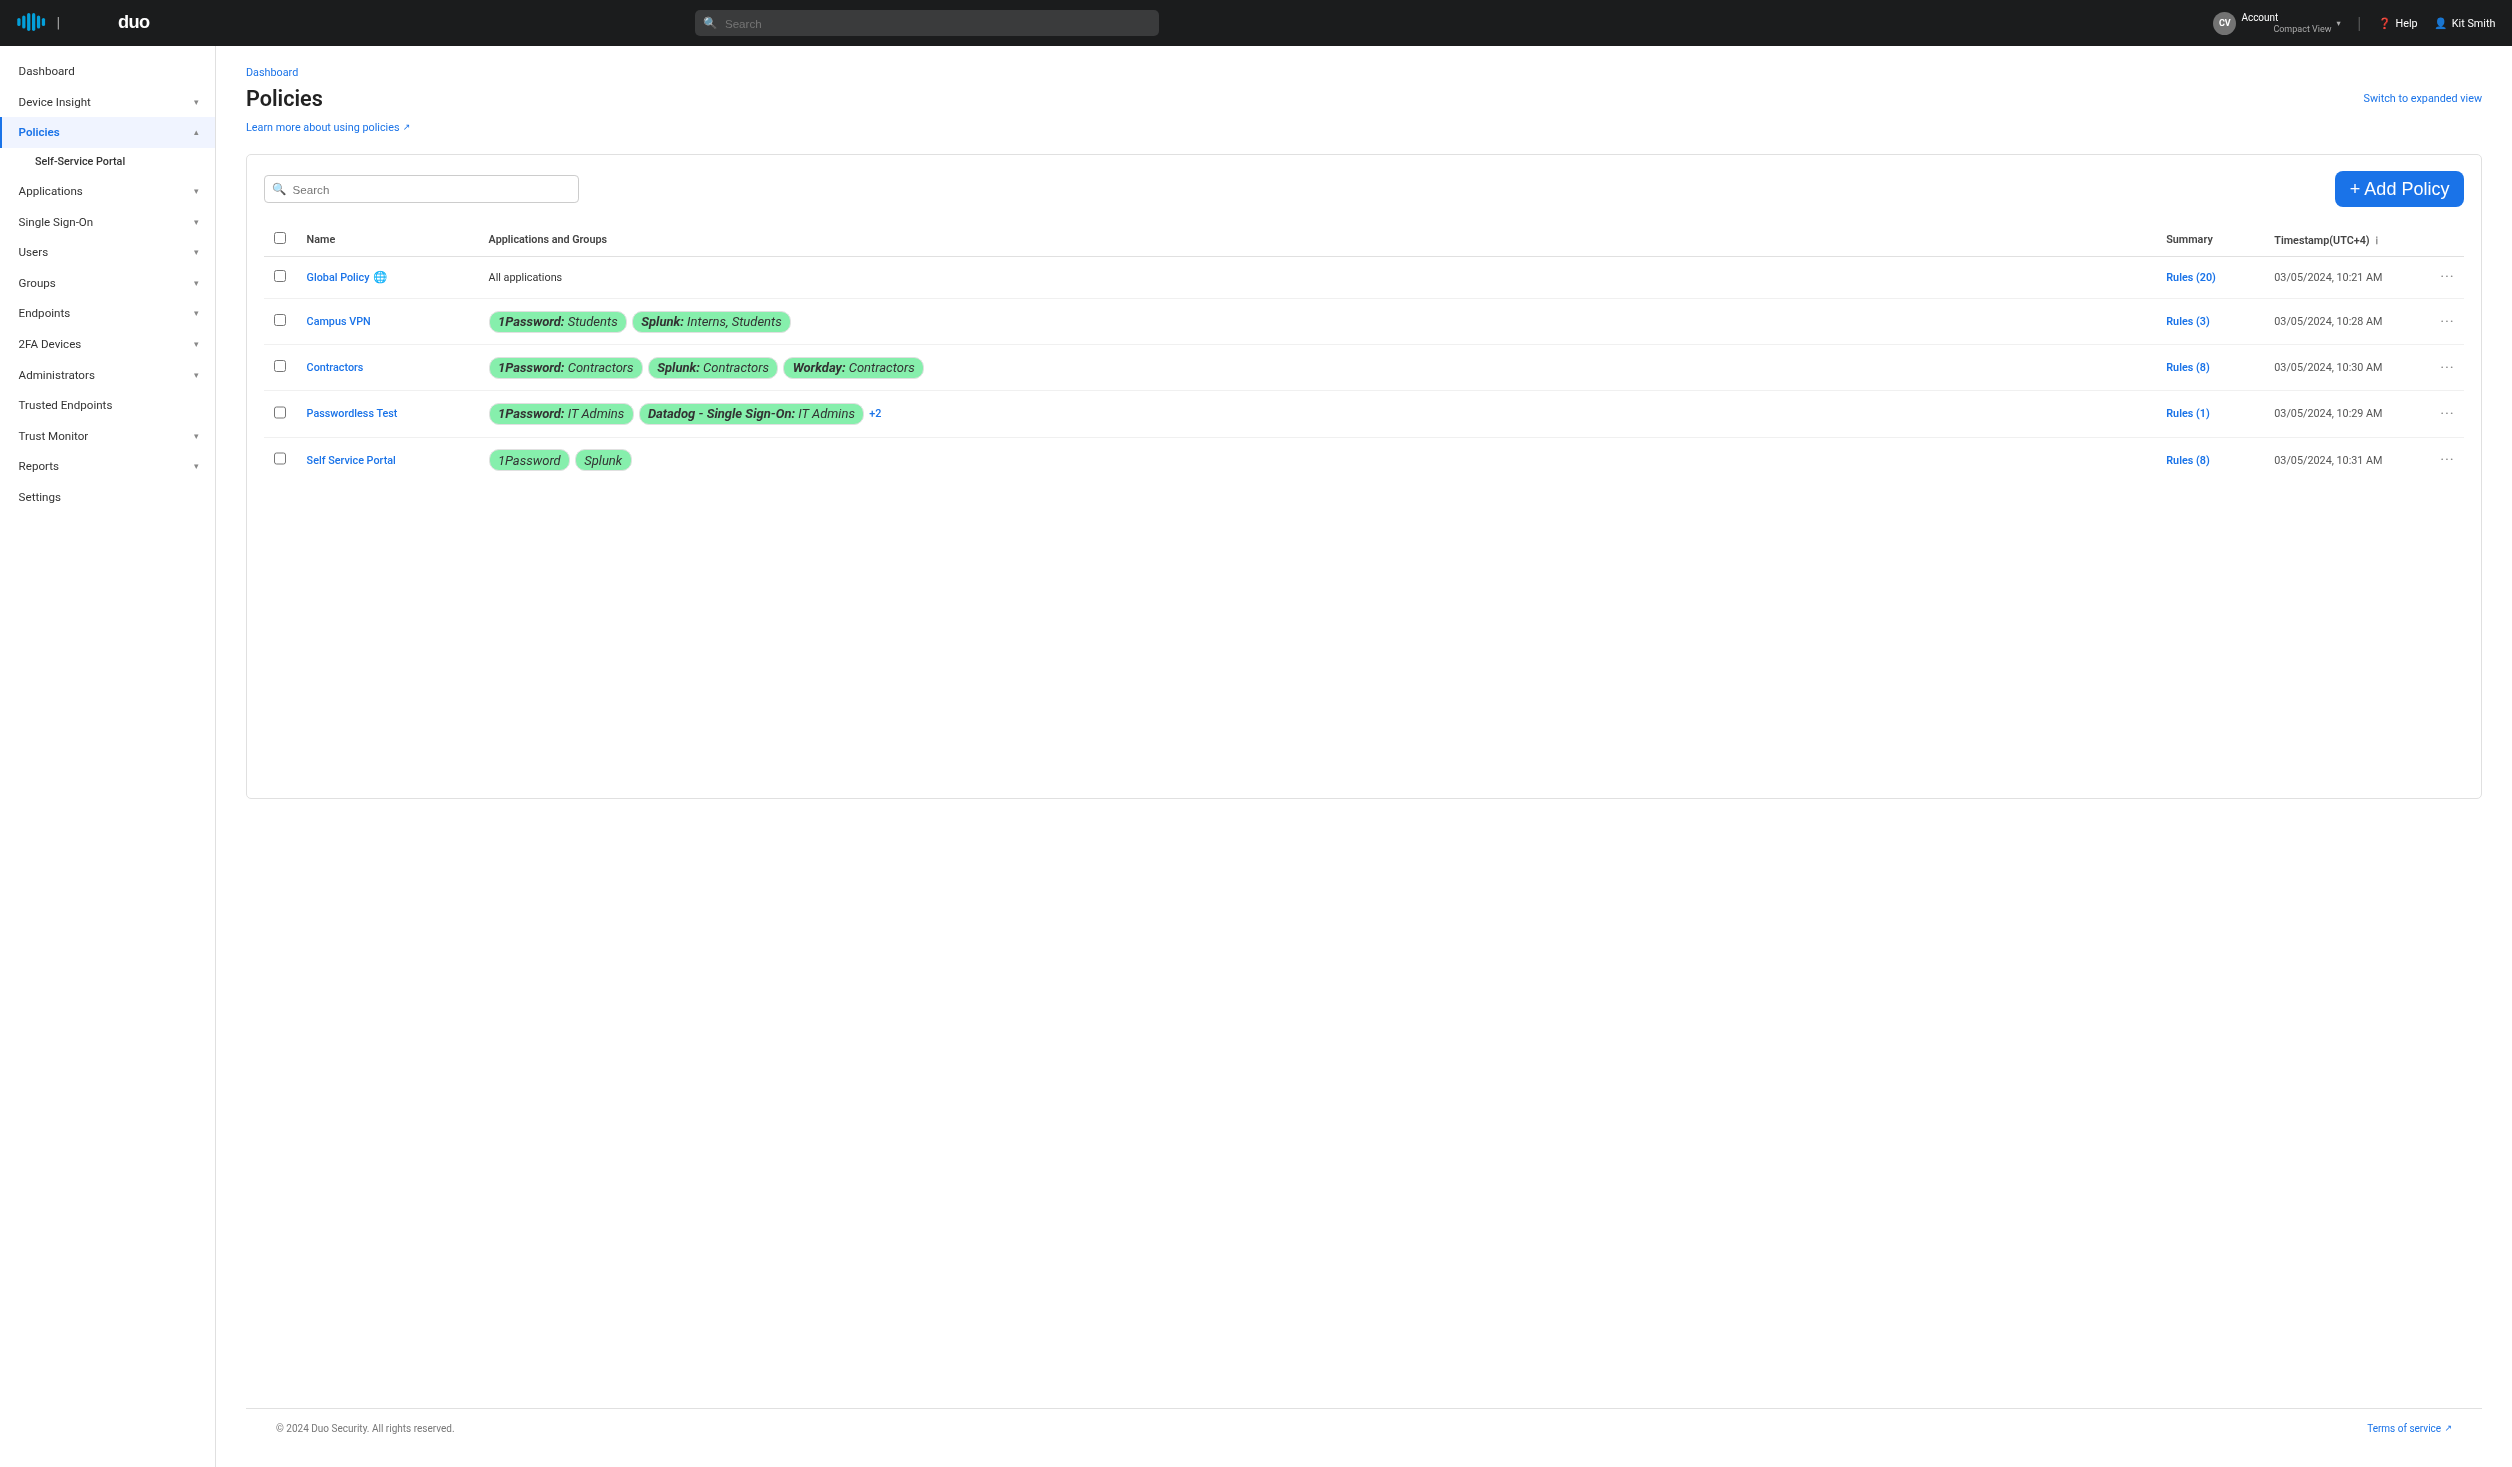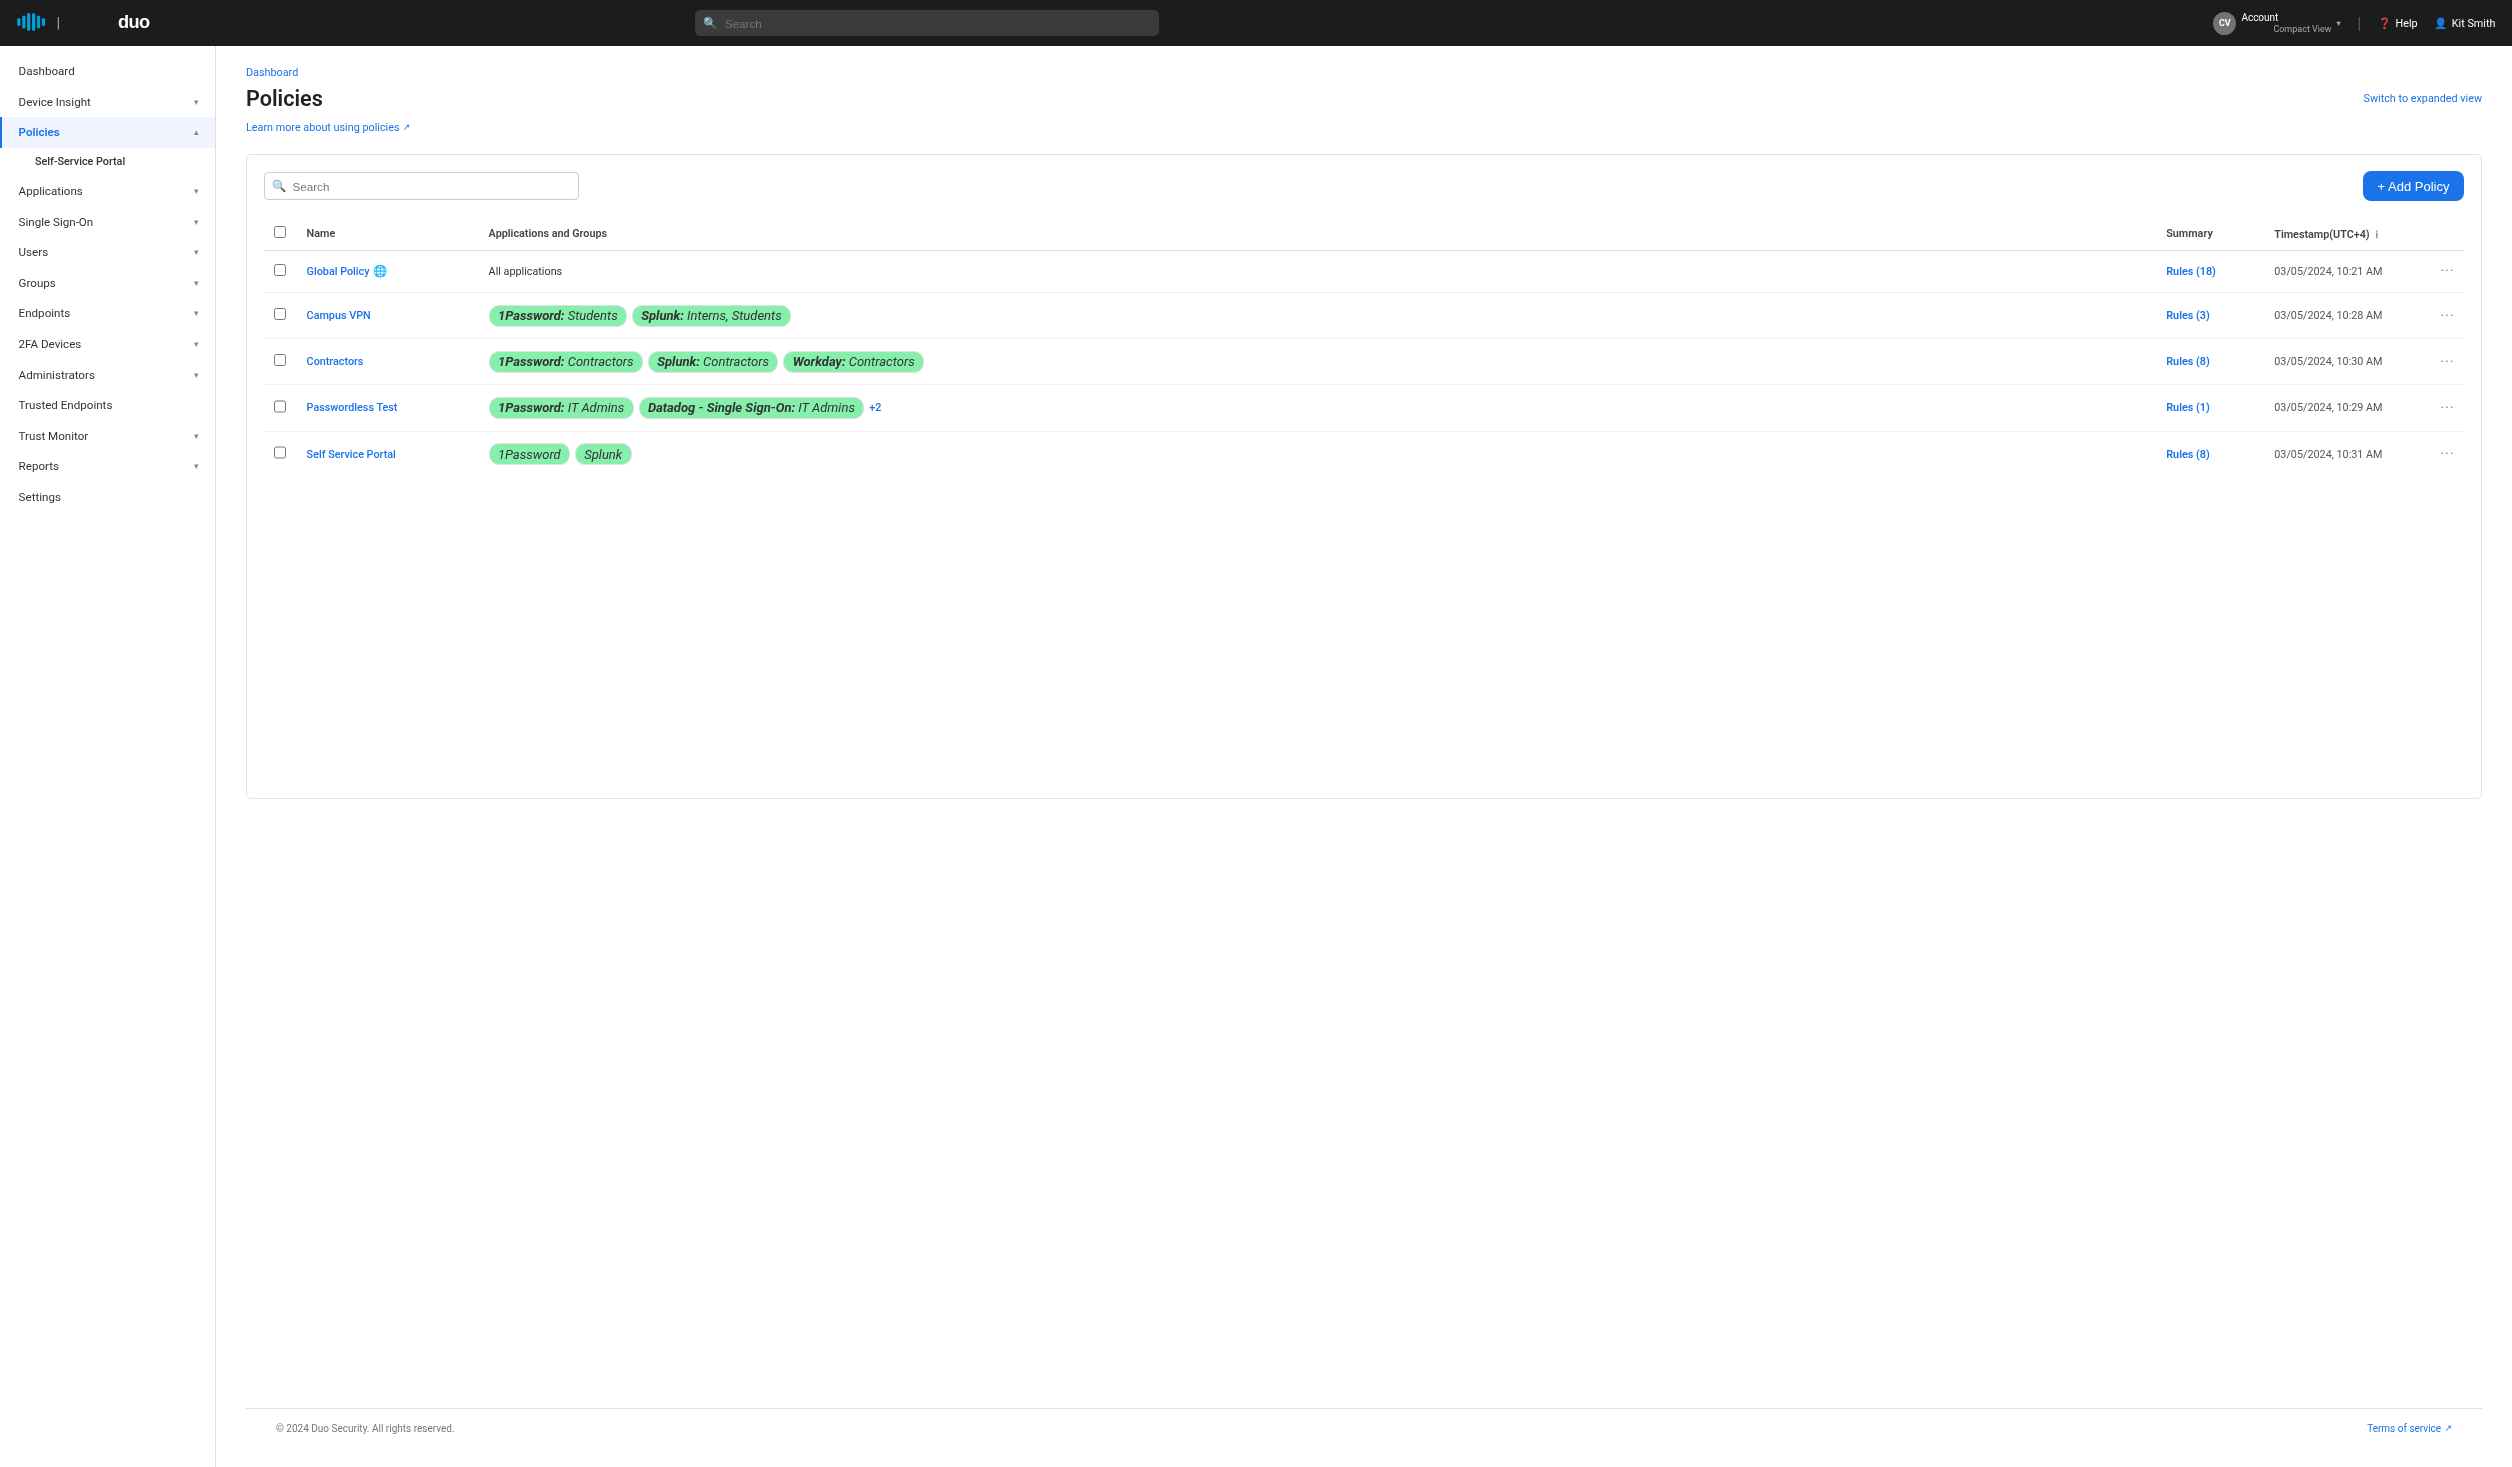--- a/index.html
+++ b/index.html
@@ -218,21 +218,21 @@
       transform: translateY(-50%);
       color: #888;
       font-size: 11.6px;
     }
     .add-policy-btn {
       background: #1a73e8;
       color: #fff;
       border: none;
       border-radius: 8px;
       padding: 7.5px 15px;
-      font-size: 13px;
+      font-size: 18px;
       font-weight: 500;
       cursor: pointer;
       display: flex;
       align-items: center;
       gap: 4.1px;
     }
 
     
     .policy-table {
       width: 100%;
@@ -495,21 +495,21 @@
             <td>
               <a class="policy-link">
                 <span>Global Policy</span>
                 <span class="globe-icon">🌐</span>
               </a>
             </td>
             <td>
               <span>All applications</span>
             </td>
             <td>
-              <a class="rules-link">Rules (18)</a>
+              <a class="rules-link">Rules (20)</a>
             </td>
             <td>
               <span class="timestamp-text">03/05/2024, 10:21 AM</span>
             </td>
             <td>
               <span class="more-actions">···</span>
             </td>
           </tr>
 
           <tr>

